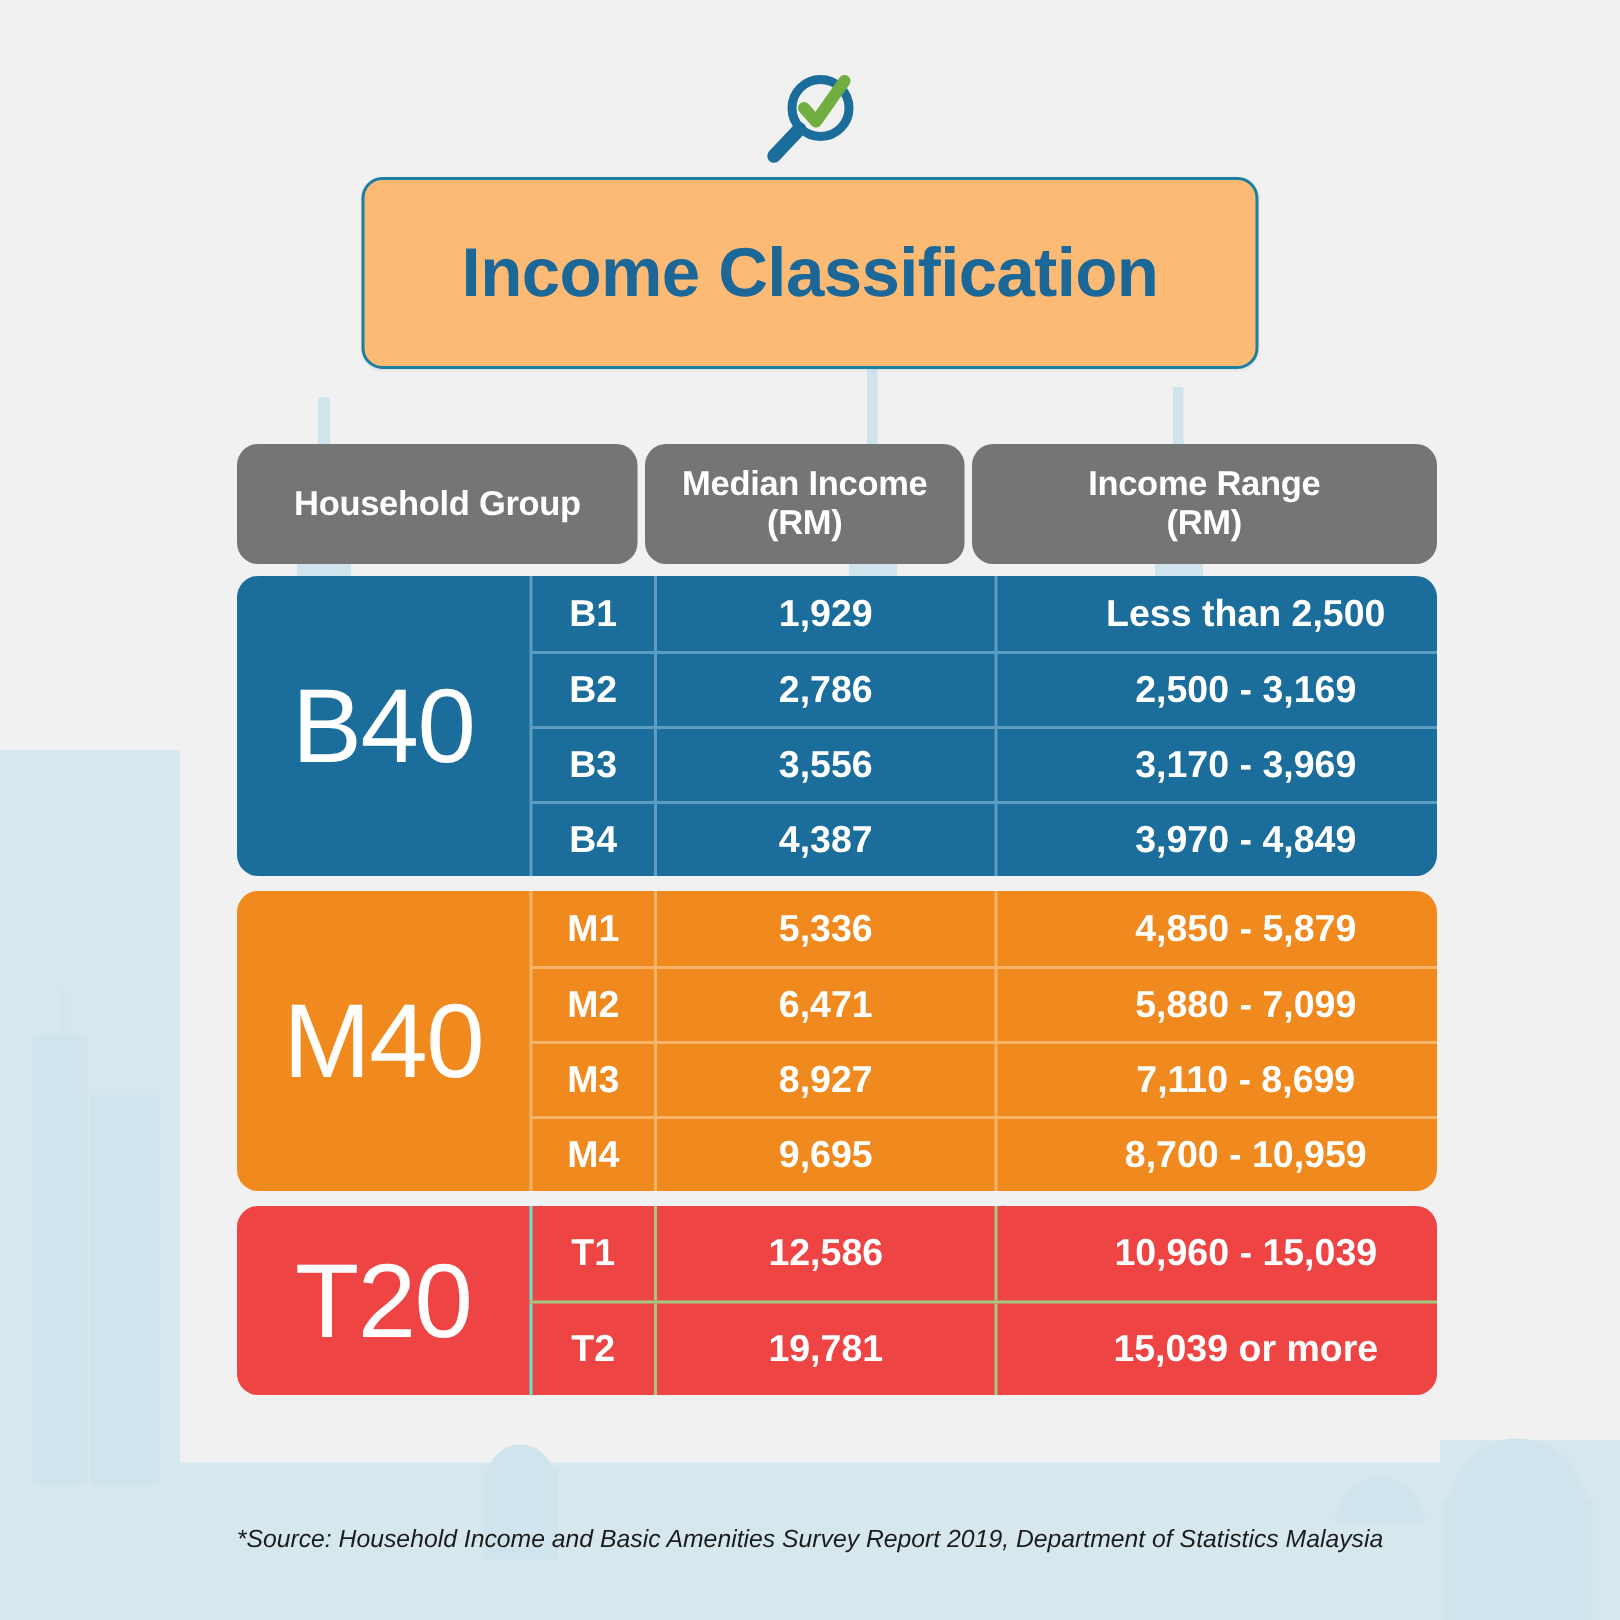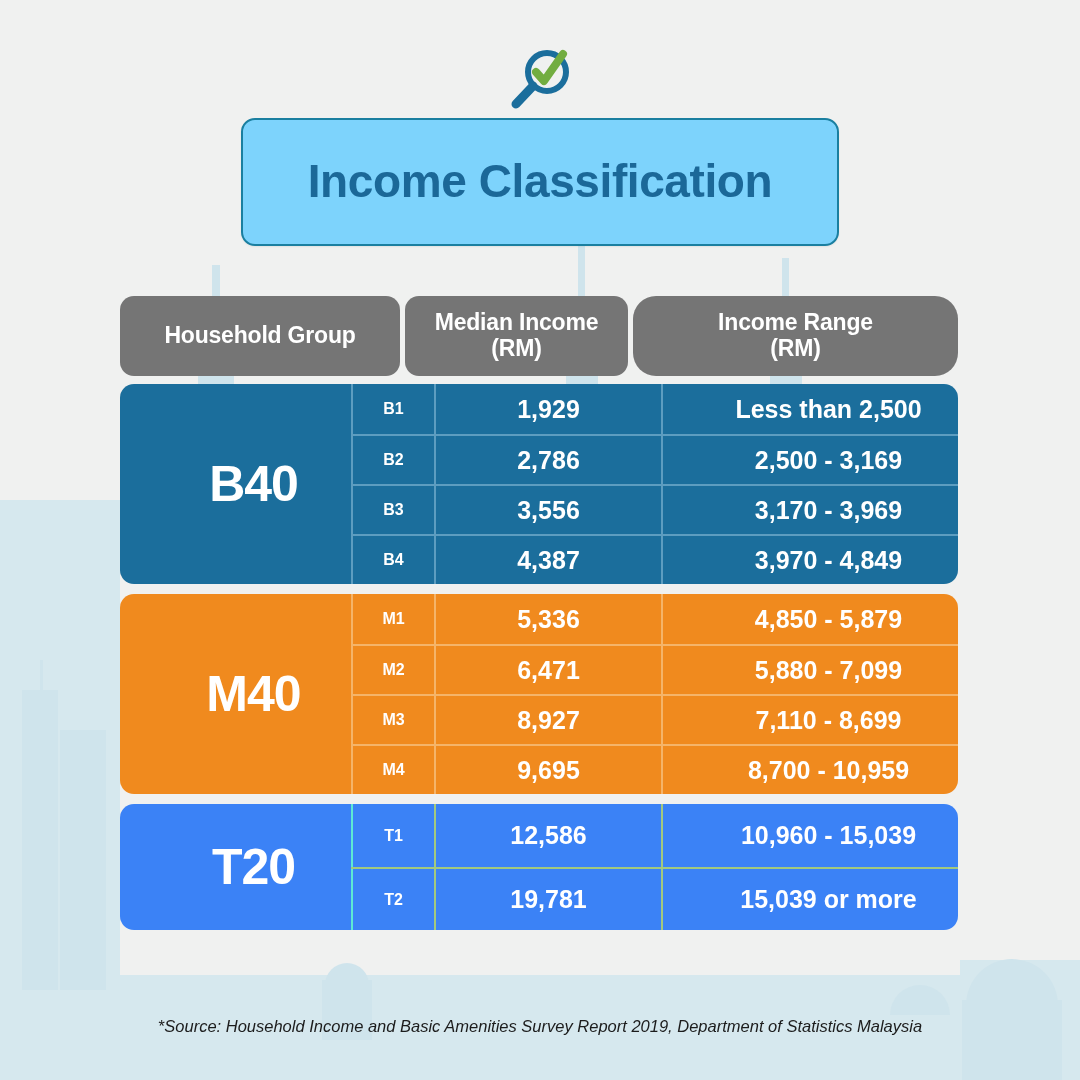--- a/index.html
+++ b/index.html
@@ -42,21 +42,21 @@
     height: 74px;
   }
 
   
   #title-box {
     position: absolute;
     left: 241px;
     top: 118px;
     width: 598px;
     height: 128px;
-    background: #7dd3fc;
+    background: #fdba74;
     border: 2px solid #1a7fa0;
     border-radius: 14px;
     display: flex;
     flex-direction: column;
     align-items: center;
     justify-content: center;
     box-shadow: 0 1px 2px rgba(0,0,0,0.06);
   }
   .title-line {
     font-size: 46px;
@@ -67,20 +67,21 @@
     white-space: nowrap;
   }
 
   
   
   #table {
     position: absolute;
     left: 120px;
     top: 296px;
     width: 838px;
+    padding-left: 38px;
   }
 
   
   
 
   .head-row {
     display: flex;
     height: 80px;
     margin-bottom: 8px;
   }
@@ -93,43 +94,42 @@
     display: flex;
     align-items: center;
     justify-content: center;
     text-align: center;
     line-height: 1.12;
     letter-spacing: -0.2px;
   }
   .head-pill.c1 { width: 280px; }
   .head-spacer { width: 5px; }
   .head-pill.c2 { width: 223px; }
-  .head-pill.c3 { width: 325px; border-radius: 23px; }
+  .head-pill.c3 { width: 325px; }
 
   .block {
     border-radius: 14px;
     overflow: hidden;
     display: flex;
     margin-bottom: 10px;
   }
   .block.blue   { background: #1b6e9c; }
   .block.orange { background: #f08a1e; }
-  .block.green  { background: #3b82f6; }
+  .block.green  { background: #ef4444; }
 
   .block-label {
     width: 195px;
     display: flex;
     align-items: center;
     justify-content: center;
     color: #ffffff;
-    font-size: 50px;
-    font-weight: bold;
+    font-size: 70px;
+    font-weight: normal;
     letter-spacing: -1px;
     flex: 0 0 195px;
-    margin-left: 36px;
   }
   .block-rows {
     flex: 1 1 auto;
     display: flex;
     flex-direction: column;
   }
   .drow {
     display: flex;
     height: 50px;
     align-items: stretch;
@@ -139,21 +139,21 @@
   .green  .drow + .drow { border-top: 2px solid #a2c97e; }
 
   .cell {
     display: flex;
     align-items: center;
     justify-content: center;
     color: #ffffff;
     font-weight: bold;
     white-space: nowrap;
   }
-  .cell.sub    { width: 85px;  flex: 0 0 85px;  font-size: 16px; }
+  .cell.sub    { width: 85px;  flex: 0 0 85px;  font-size: 25px; }
   .cell.median { width: 227px; flex: 0 0 227px; font-size: 25px; }
   .cell.range  { width: 331px; flex: 0 0 331px; font-size: 25px; }
 
   .blue   .cell.sub, .blue   .cell.median { border-right: 2px solid #5d9dc0; }
   .blue   .cell.sub { border-left: 2px solid #5d9dc0; }
   .orange .cell.sub, .orange .cell.median { border-right: 2px solid #f5b469; }
   .orange .cell.sub { border-left: 2px solid #f5b469; }
   .green  .cell.sub, .green  .cell.median { border-right: 2px solid #a2c97e; }
   .green  .cell.sub { border-left: 2px solid #5eead4; }
 

